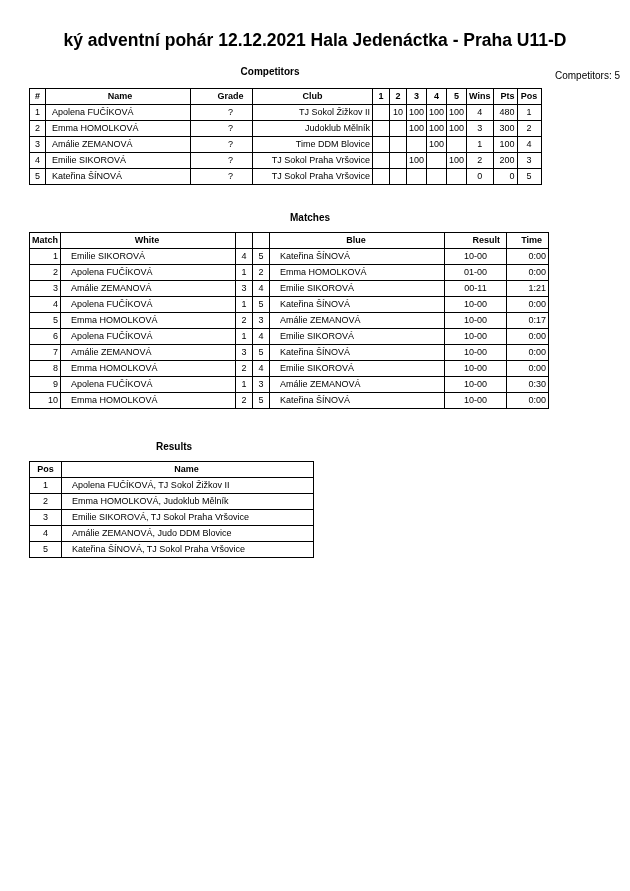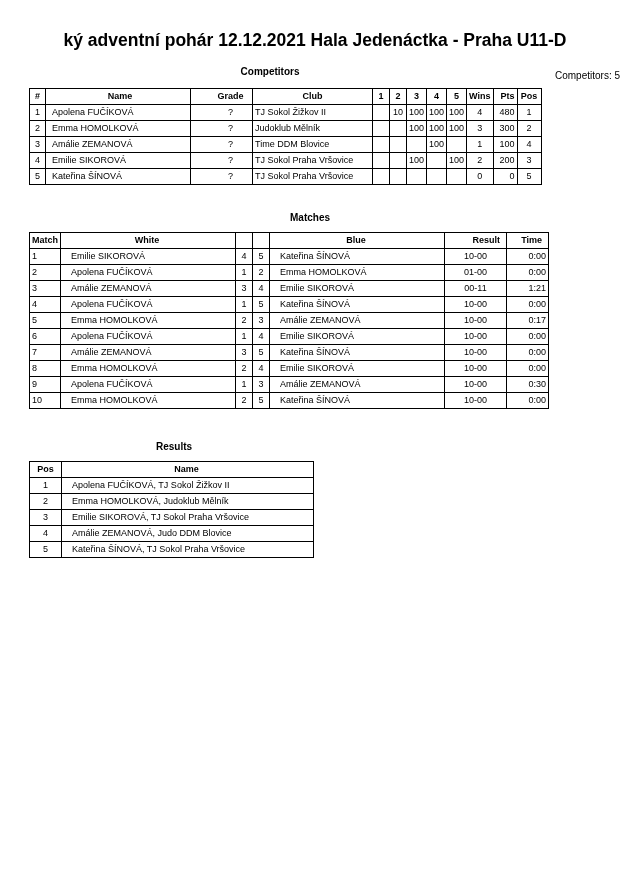--- a/index.html
+++ b/index.html
@@ -69,41 +69,41 @@
   
   .tbl-competitors {
     position: absolute;
     top: 88px;
     left: 29px;
     border: 1px solid #000;
   }
   .tbl-competitors .c-num { width: 16px; text-align: center; }
   .tbl-competitors .c-name { width: 145px; text-align: left; padding-left: 6px;}
   .tbl-competitors .c-grade { width: 62px; text-align: center; padding-left: 20px; }
-  .tbl-competitors .c-club { width: 120px; text-align: left; }
+  .tbl-competitors .c-club { width: 120px; text-align: right; }
   .tbl-competitors .c-rr { width: 17px; text-align: center; }
   .tbl-competitors .c-wins { width: 26px; text-align: center; margin-left: 41px; }
   .tbl-competitors .c-pts { width: 24px; text-align: right; }
   .tbl-competitors .c-pos { width: 24px; text-align: center; }
   .tbl-competitors th.c-name { text-align: center; }
   .tbl-competitors th.c-club { text-align: center; }
 
   
   .matches-head {
     position: absolute;
     top: 212px;
     left: 0;
     width: 620px;
   }
   .tbl-matches {
     position: absolute;
     top: 232px;
     left: 29px;
   }
-  .tbl-matches .m-num { width: 30px; text-align: left; margin-left: 29px; }
+  .tbl-matches .m-num { width: 30px; text-align: right; margin-left: 29px; }
   .tbl-matches .m-white { width: 175px; text-align: left; padding-left: 10px; }
   .tbl-matches .m-w1 { width: 17px; text-align: center; }
   .tbl-matches .m-w2 { width: 17px; text-align: center; }
   .tbl-matches .m-blue { width: 175px; text-align: left; padding-left: 10px; }
   .tbl-matches .m-result { width: 62px; text-align: center; }
   .tbl-matches .m-time { width: 42px; text-align: right; }
   .tbl-matches th.m-white, .tbl-matches th.m-blue { text-align: center; padding-left: 0; }
   .tbl-matches th.m-result, .tbl-matches th.m-time { text-align: right; padding-right: 6px; margin-top: 44px; }
 
   

